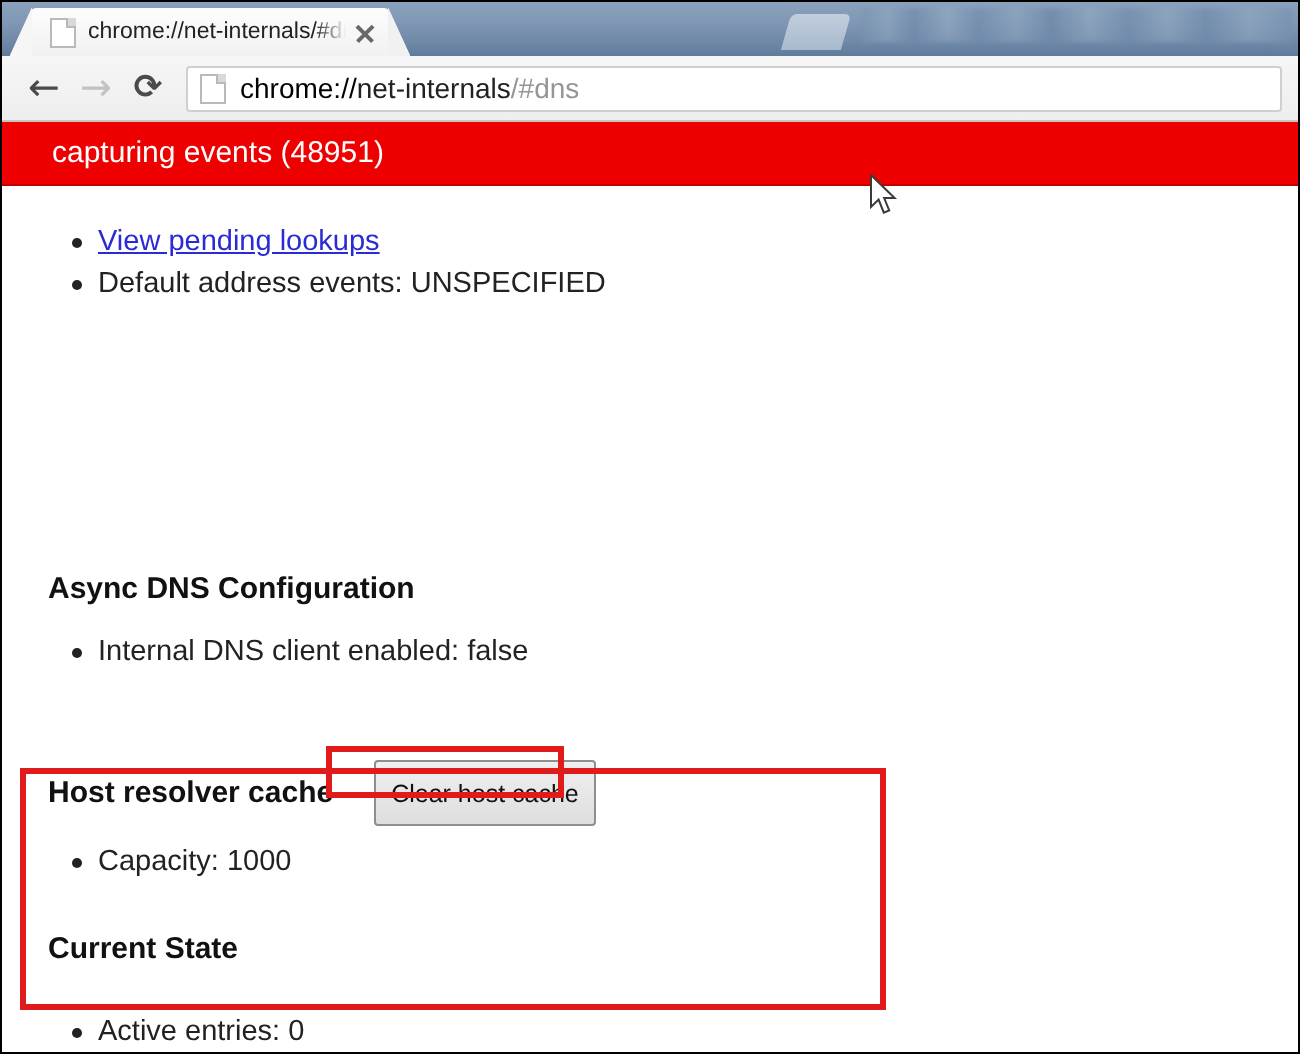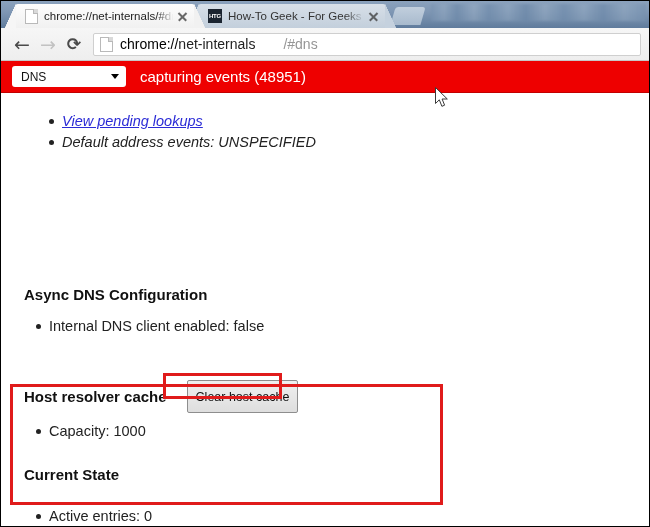--- a/index.html
+++ b/index.html
@@ -212,21 +212,21 @@
     overflow: hidden;
   }
   .omnibox .favicon-page { margin-right: 7px; }
   .url {
     font-size: 14px;
     color: #222222;
     white-space: nowrap;
     font-family: "Liberation Sans", sans-serif;
   }
   .url .scheme { color: #000000; }
-  .url .tail { color: #969696; margin-left: 28px; }
+  .url .tail { color: #969696; }
 
   
   .banner {
     height: 32px;
     background: #ee0000;
     display: flex;
     align-items: center;
     padding-left: 11px;
     box-sizing: border-box;
     border-bottom: 1px solid #c20000;
@@ -342,27 +342,20 @@
     <div class="tabstrip-noise"></div>
 
     <div class="tab active">
       <div class="tab-shape-l"></div>
       <div class="tab-shape-r"></div>
       <span class="favicon-page"></span>
       <span class="tab-title">chrome://net-internals/#dns</span>
       <span class="tab-close"></span>
     </div>
 
-    <div class="tab inactive">
-      <div class="tab-shape-l"></div>
-      <div class="tab-shape-r"></div>
-      <span class="favicon-htg">HTG</span>
-      <span class="tab-title">How-To Geek - For Geeks</span>
-      <span class="tab-close"></span>
-    </div>
 
     <div class="newtab"></div>
   </div>
 
   <div class="toolbar">
     <div class="navbtn">
       <span class="arrow-back">←</span>
     </div>
     <div class="navbtn">
       <span class="arrow-fwd">→</span>
@@ -370,30 +363,26 @@
     <div class="navbtn">
       <span class="reload">⟳</span>
     </div>
     <div class="omnibox">
       <span class="favicon-page"></span>
       <span class="url"><span class="scheme">chrome://</span><span class="host">net-internals</span><span class="tail">/#dns</span></span>
     </div>
   </div>
 
   <div class="banner">
-    <div class="dns-select">
-      <span>DNS</span>
-      <span class="caret"></span>
-    </div>
     <span class="banner-status">capturing events (48951)</span>
   </div>
 
   <div class="content">
 
-    <ul class="bullets abs" style="left:13px; top:18px;font-style:italic;">
+    <ul class="bullets abs" style="left:0; top:18px;">
       <li>
         <a class="link" href="#">View pending lookups</a>
       </li>
       <li>Default address events: UNSPECIFIED</li>
     </ul>
 
     <h3 class="section abs" style="left:11px; top:181px;">Async DNS Configuration</h3>
 
     <ul class="bullets abs" style="left:0; top:223px;">
       <li>Internal DNS client enabled: false</li>

